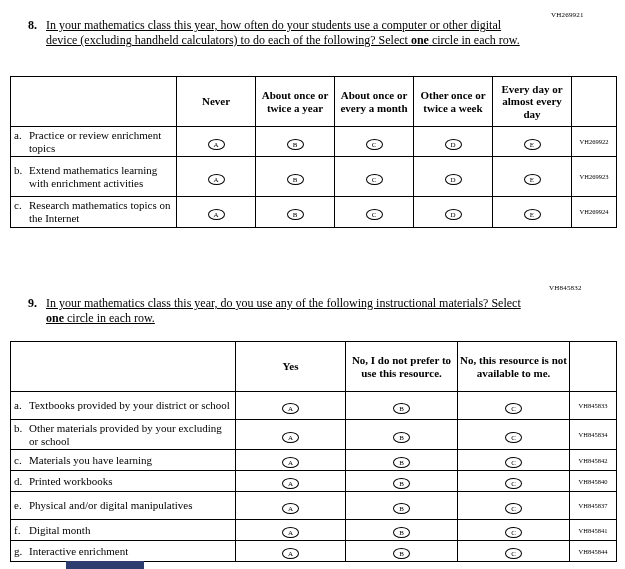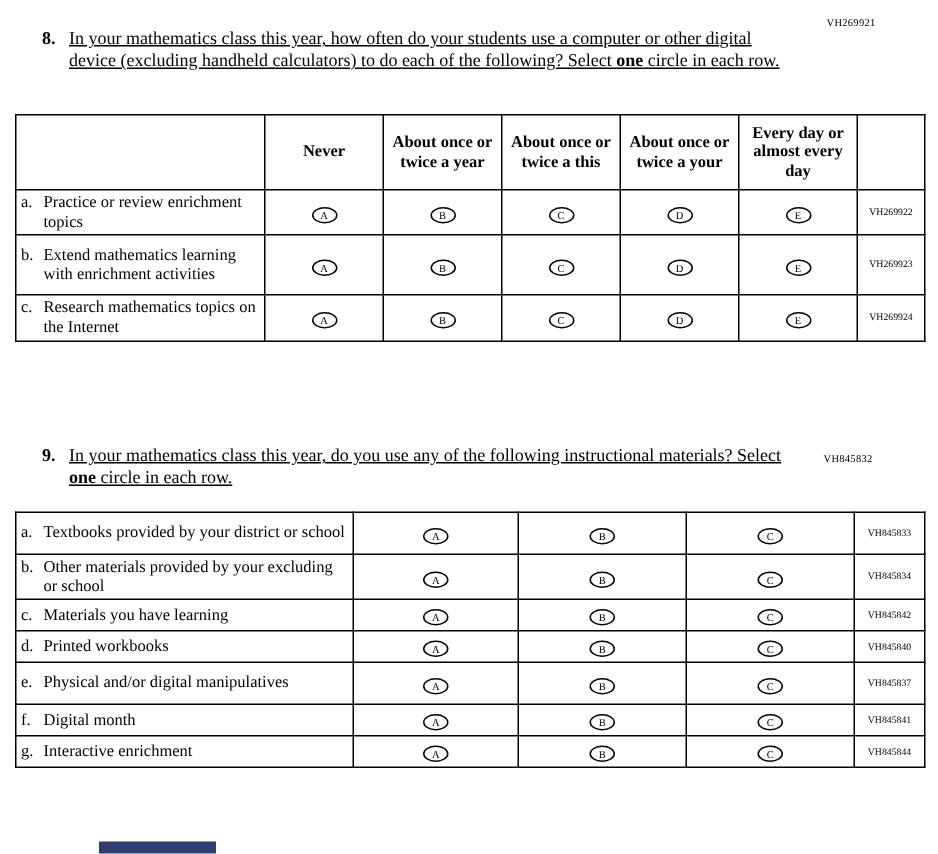--- a/index.html
+++ b/index.html
@@ -103,22 +103,22 @@
         <col style="width:79px">
         <col style="width:79px">
         <col style="width:79px">
         <col style="width:45px">
     </colgroup>
     <tbody>
         <tr style="height:50px">
       <th></th>
       <th>Never</th>
       <th>About once or twice a year</th>
-      <th>About once or twice a this</th>
-      <th>About once or twice a your</th>
+      <th>About once or every a month</th>
+      <th>Other once or twice a week</th>
       <th>Every day or almost every day</th>
       <th></th>
     </tr>
     <tr style="height:30px">
       <td class="lbl">
         <div class="lblwrap">
               <span class="ltr">a.</span>
               <span class="txt">Practice or review enrichment topics</span>
             </div>
       </td>
@@ -153,38 +153,45 @@
       <td class="opt"><span class="oval">A</span></td>
       <td class="opt"><span class="oval">B</span></td>
       <td class="opt"><span class="oval">C</span></td>
       <td class="opt"><span class="oval">D</span></td>
       <td class="opt"><span class="oval">E</span></td>
       <td class="code">VH269924</td>
     </tr>
   </tbody>
     </table>
 
-  <span class="refcode" style="top:284px; left:549px;margin-top:18px;">VH845832</span>
+  <span class="refcode" style="top:284px; left:549px;">VH845832</span>
 
   <div class="question" style="top:296px; left:28px;">
     <span class="qnum">9.</span>
     <div class="qtext">
       <span>In your mathematics class this year, do you use any of the following instructional materials? Select </span><span class="b">one</span><span> circle in each row.</span>
     </div>
   </div>
 
   <table class="qtable" style="top:341px;">
     <colgroup>
       <col style="width:225px">
         <col style="width:110px">
         <col style="width:112px">
         <col style="width:112px">
         <col style="width:47px">
     </colgroup>
     <tbody>
+        <tr style="height:50px">
+      <th></th>
+      <th>Yes</th>
+      <th>No, I do not prefer to use this resource.</th>
+      <th>No, this resource is not available to me.</th>
+      <th></th>
+    </tr>
     <tr style="height:28px">
       <td class="lbl">
         <div class="lblwrap">
               <span class="ltr">a.</span>
               <span class="txt">Textbooks provided by your district or school</span>
             </div>
       </td>
       <td class="opt"><span class="oval">A</span></td>
       <td class="opt"><span class="oval">B</span></td>
       <td class="opt"><span class="oval">C</span></td>

